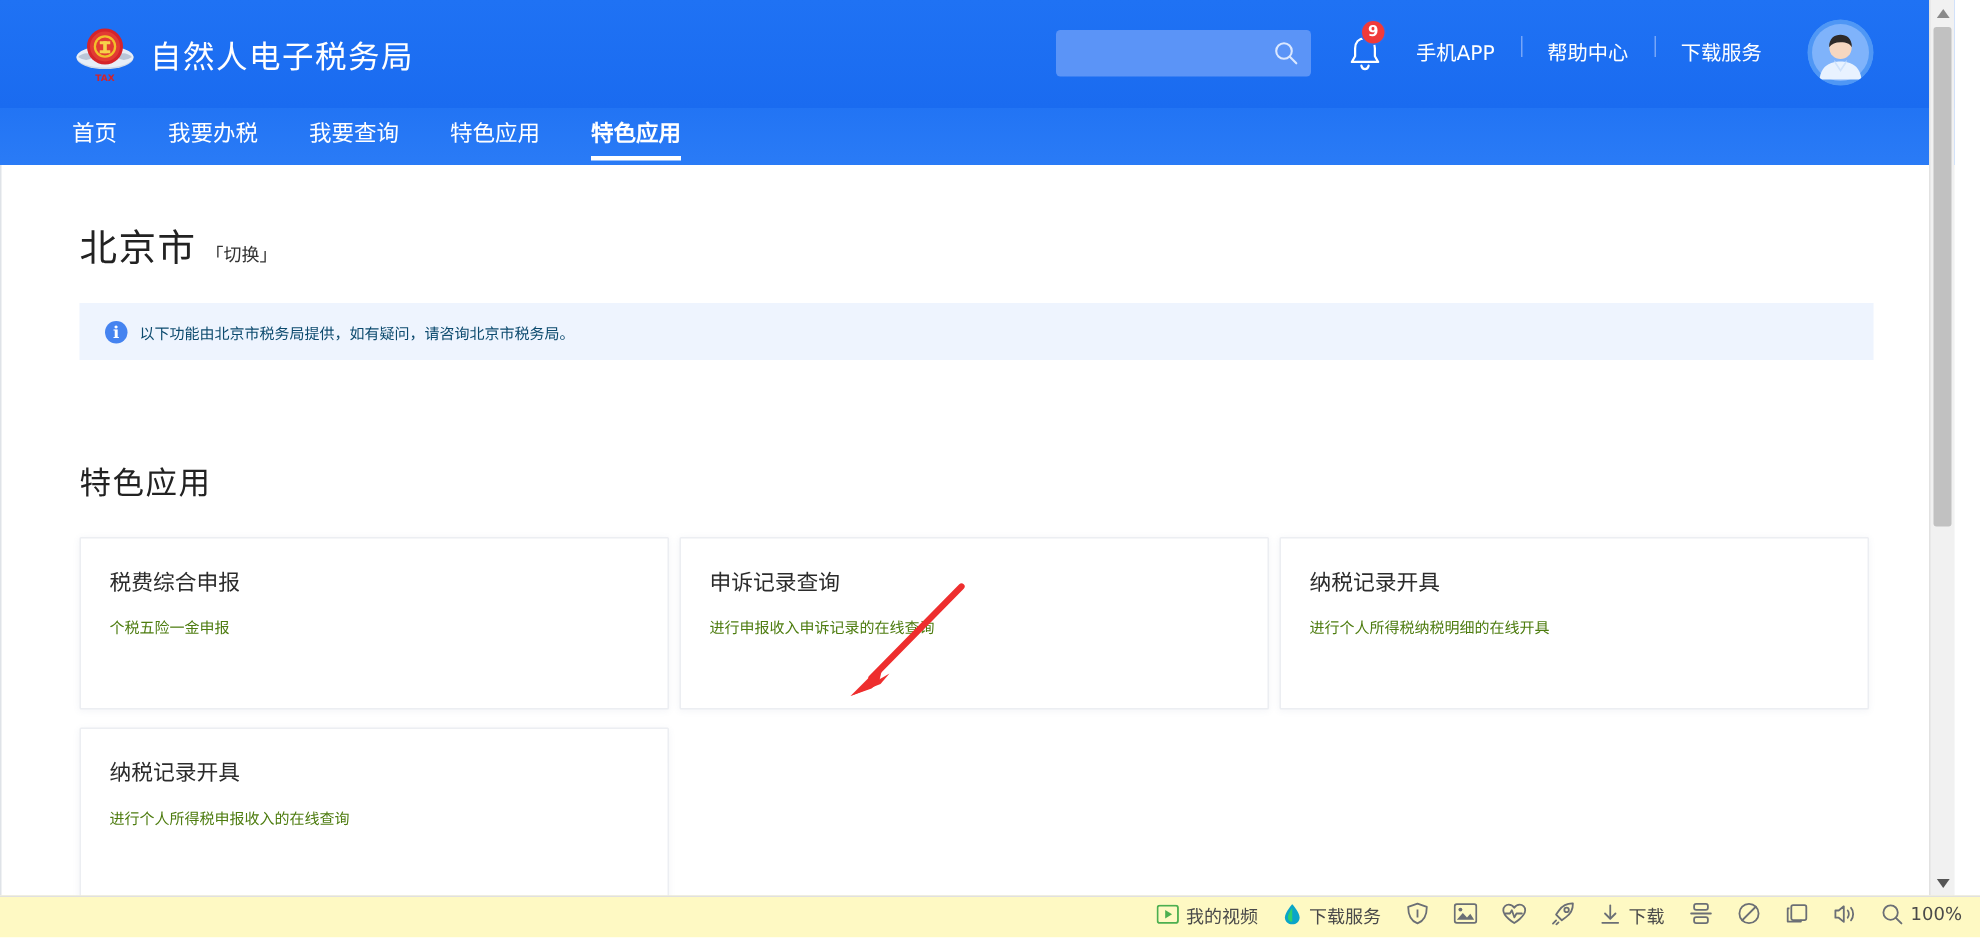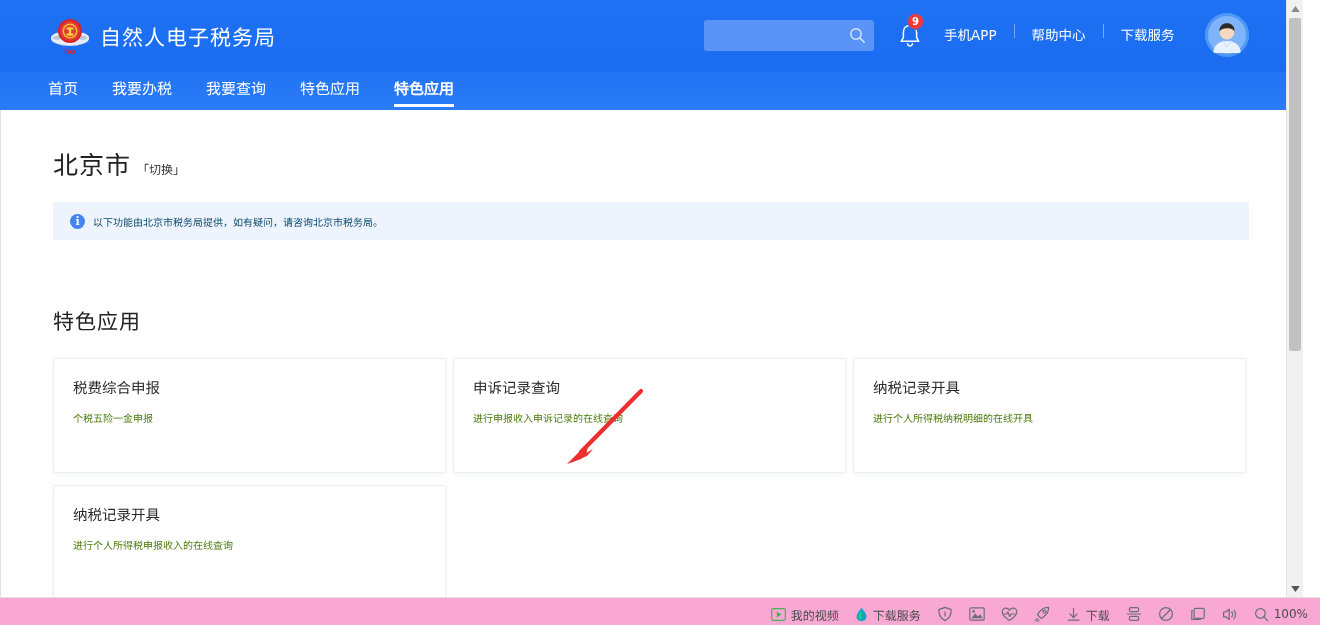--- a/index.html
+++ b/index.html
@@ -290,24 +290,24 @@
     background: #c1c1c1;
     border-radius: 2px;
   }
 
   
   .statusbar {
     position: absolute;
     left: 0; bottom: 0;
     width: 1320px;
     height: 28px;
-    background: #f9a8d4;
+    background: #fef9c3;
     border-top: 1px solid #e0e0e0;
     display: flex;
-    align-items: flex-end;
+    align-items: flex-start;
     justify-content: flex-end;
     padding-right: 12px;
     padding-left: 31px;
   }
   .sb-item {
     display: flex;
     align-items: center;
     height: 22px;
     margin-left: 16px;
     color: #4a4a4a;

